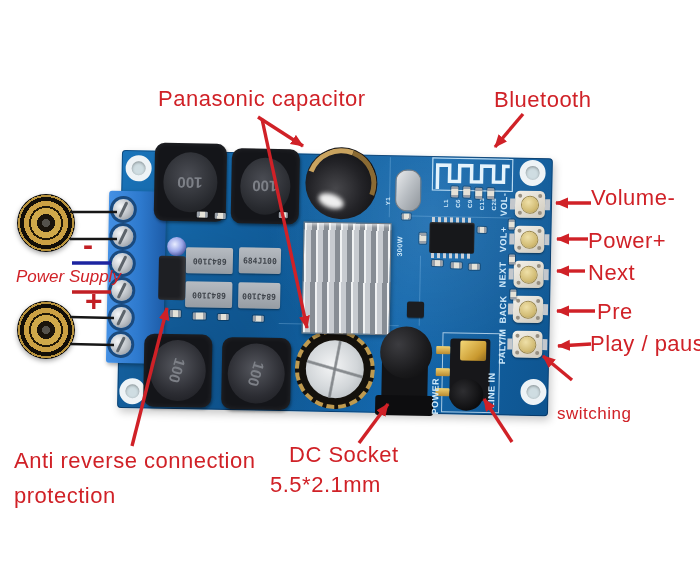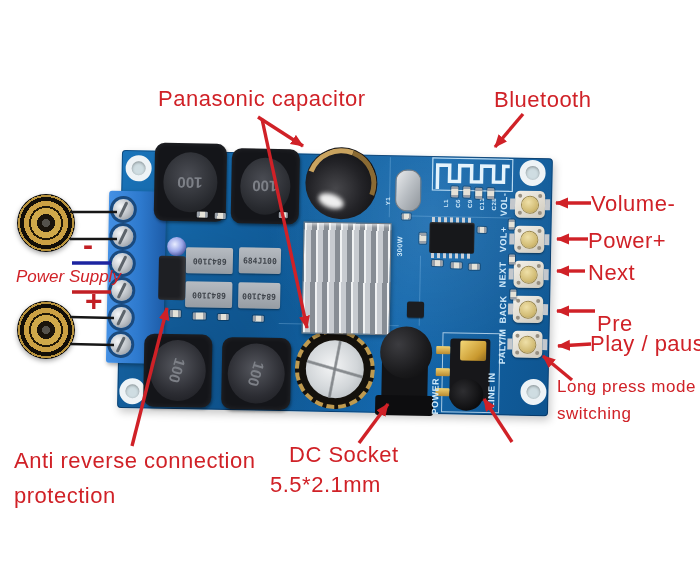--- a/index.html
+++ b/index.html
@@ -281,26 +281,25 @@
       <line x1="591" y1="344" x2="558" y2="346"></line>
       <line x1="572" y1="380" x2="543" y2="356"></line>
       <line x1="132" y1="446" x2="167" y2="308"></line>
       <line x1="359" y1="443" x2="388" y2="404"></line>
       <line x1="512" y1="442" x2="484" y2="399"></line>
     </g>
   </svg>
 
   <div class="lab" style="left:158px;top:86px;">Panasonic capacitor</div>
   <div class="lab" style="left:494px;top:87px;">Bluetooth</div>
-  <div class="lab" style="left:591px;top:191px;">Volume-</div>
+  <div class="lab" style="left:591px;top:185px;">Volume-</div>
   <div class="lab" style="left:588px;top:228px;">Power+</div>
   <div class="lab" style="left:588px;top:260px;">Next</div>
-  <div class="lab" style="left:597px;top:299px;margin-top:12px;">Pre</div>
+  <div class="lab" style="left:597px;top:299px;">Pre</div>
   <div class="lab" style="left:590px;top:331px;">Play / pause</div>
-  <div class="lab small" style="left:557px;top:377px;">Long press mode</div>
   <div class="lab small" style="left:557px;top:404px;">switching</div>
   <div class="lab tiny" style="left:16px;top:267px;font-style:italic;">Power Supply</div>
   <div class="mark" style="left:83px;top:228px;font-size:30px;">-</div>
   <div class="mark" style="left:85px;top:284px;font-size:30px;">+</div>
   <div class="lab" style="left:14px;top:483px;">protection</div>
   <div class="lab" style="left:14px;top:448px;">Anti reverse connection</div>
   <div class="lab" style="left:289px;top:442px;">DC Socket</div>
   <div class="lab" style="left:270px;top:472px;">5.5*2.1mm</div>
 </div>
 

